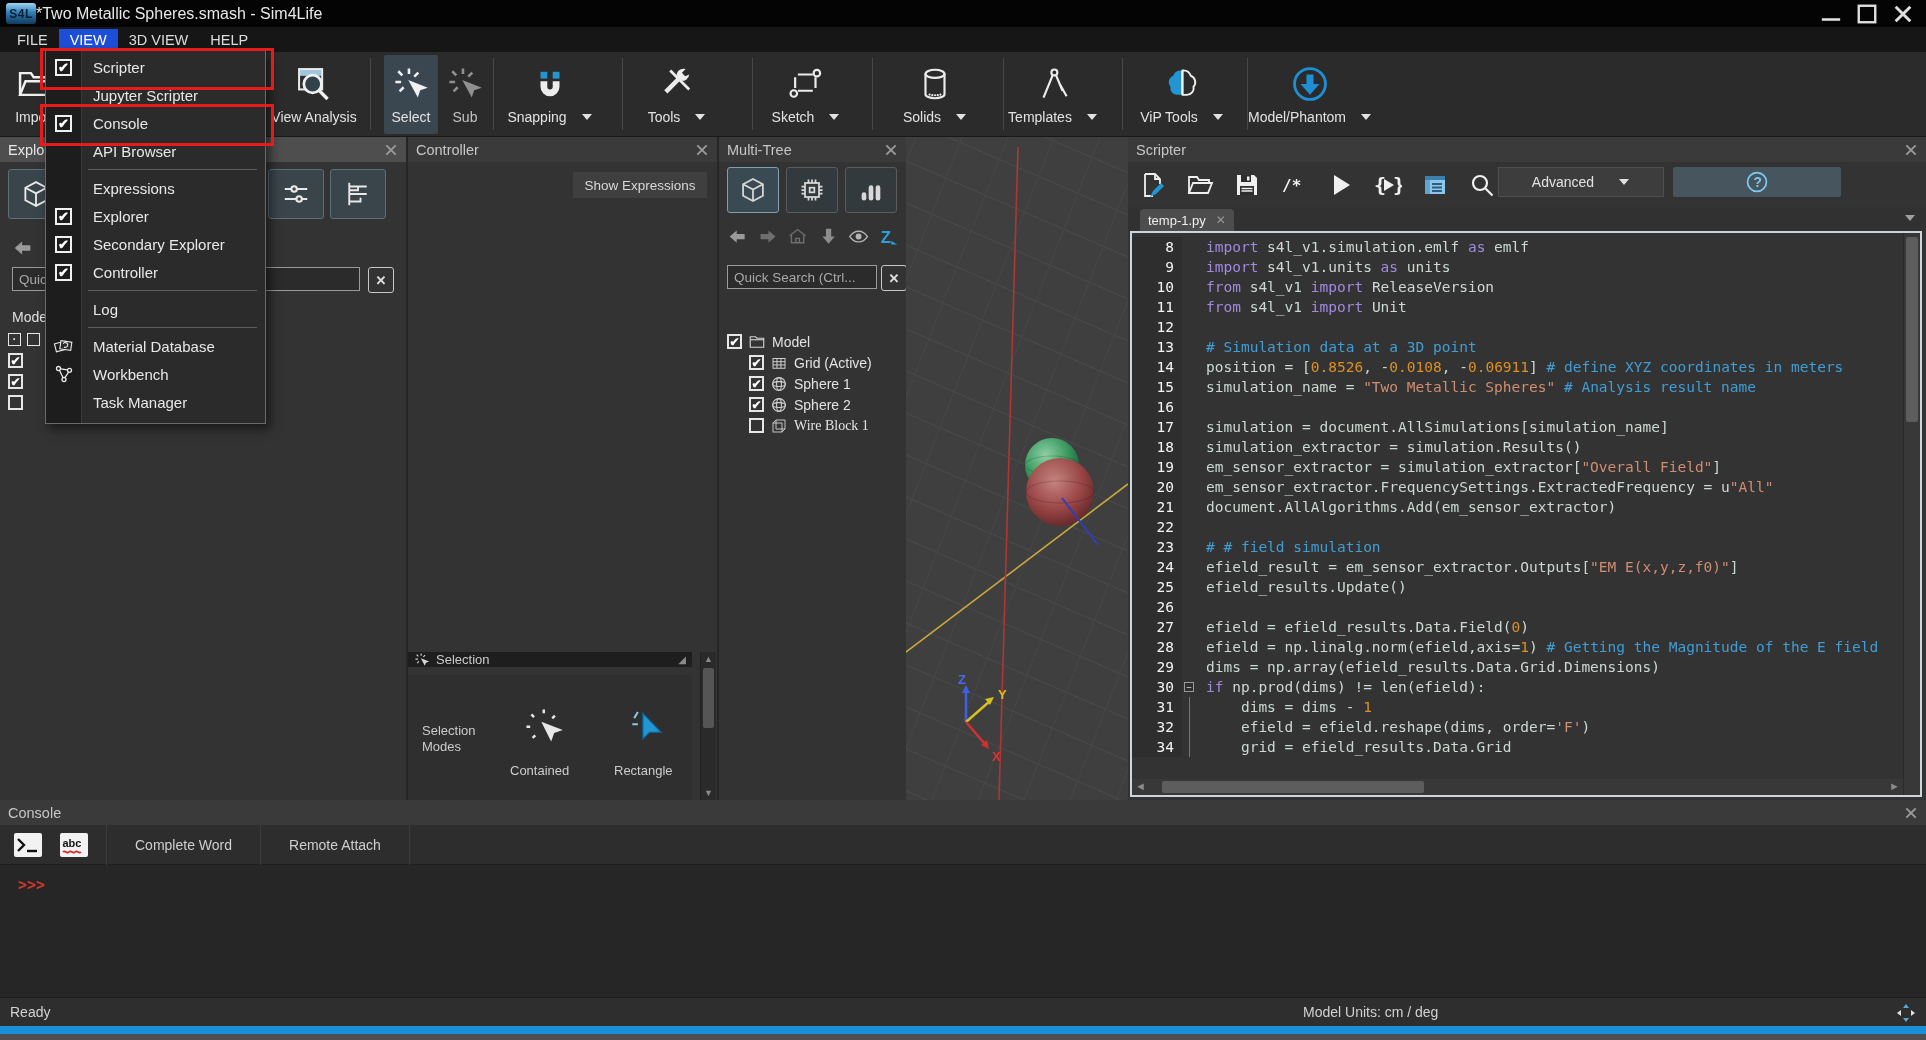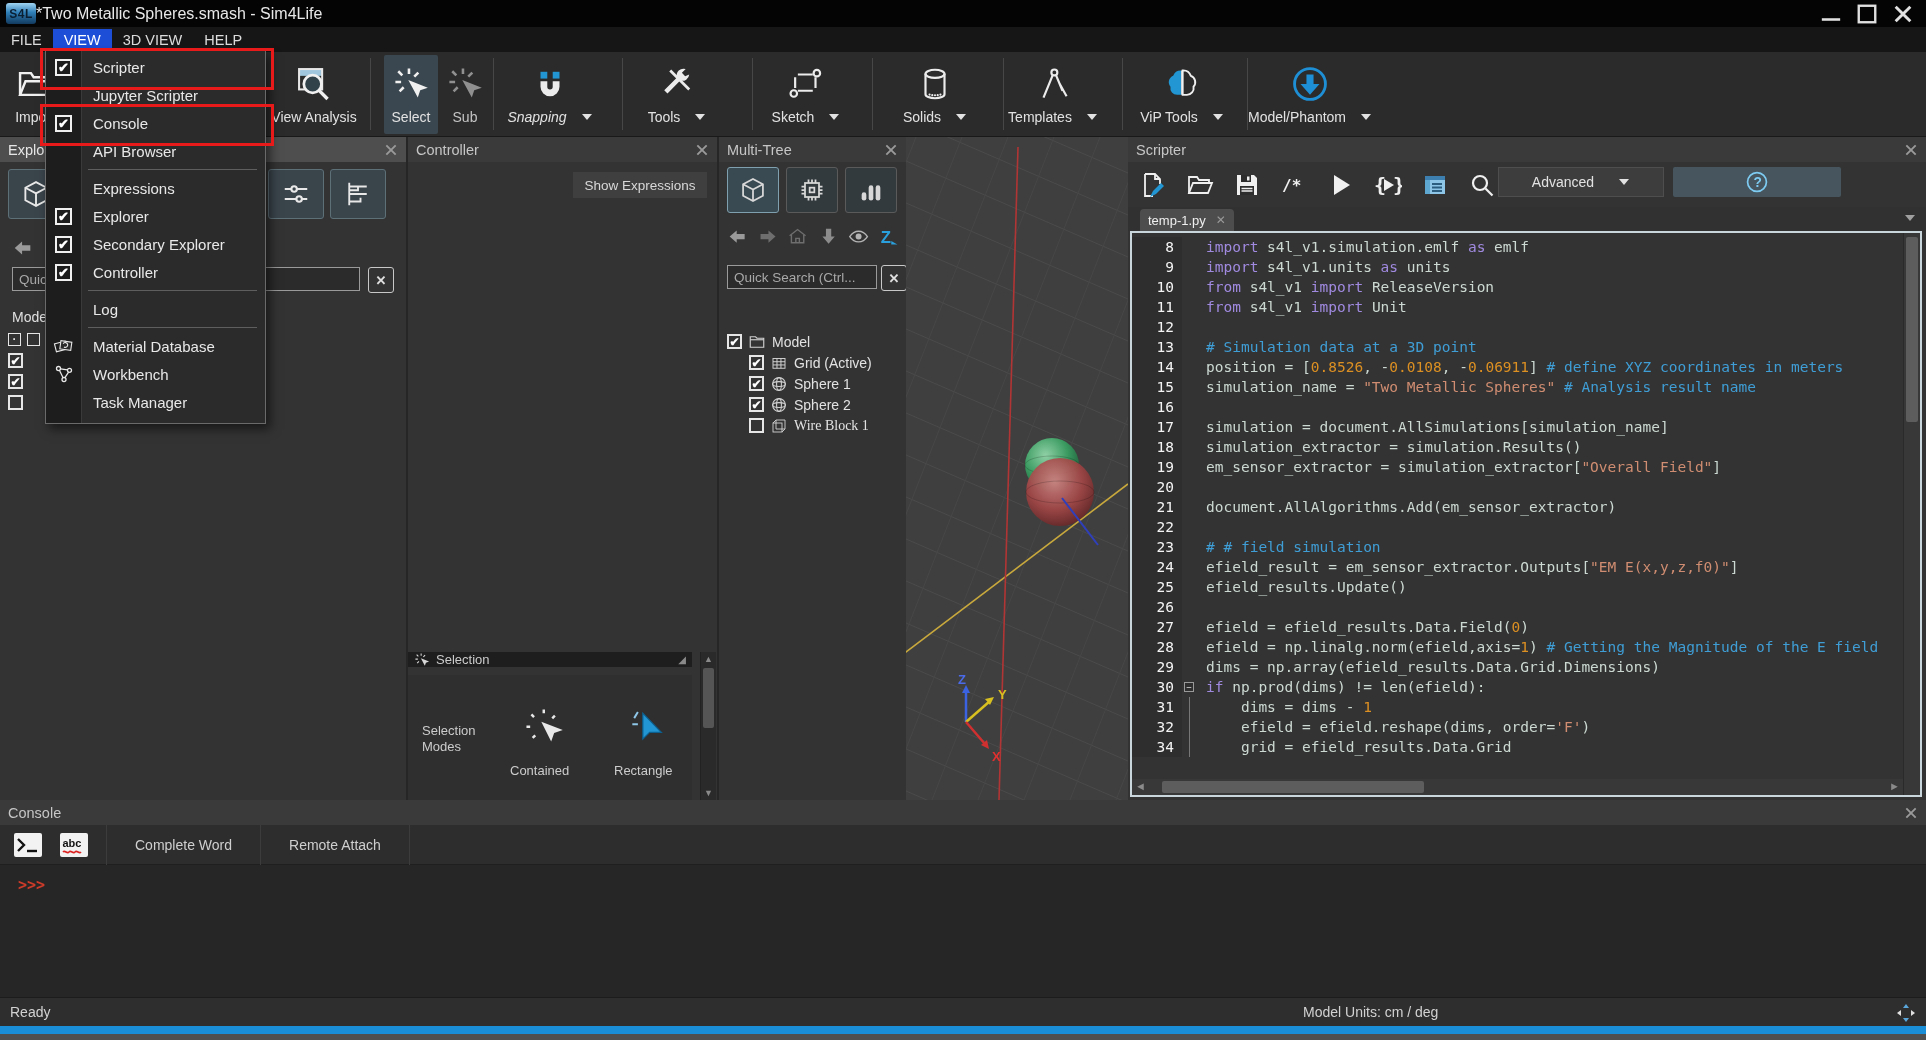--- a/index.html
+++ b/index.html
@@ -12,21 +12,21 @@
   
   #titlebar{left:0;top:0;width:1926px;height:27px;background:#040404;display:flex;align-items:center;}
   #logo{width:30px;height:21px;margin-left:6px;border-radius:3px;
         background:linear-gradient(180deg,#9fd4f2 0%,#2f7fb8 45%,#123a5e 100%);
         color:#0b2033;font-weight:bold;font-size:12px;display:flex;align-items:center;justify-content:center;letter-spacing:.5px;}
   #win-title{color:#e8e8e8;font-size:16px;}
   #win-controls{margin-left:auto;display:flex;align-items:center;gap:14px;padding-right:12px;}
   .winbtn{width:22px;height:18px;display:flex;align-items:center;justify-content:center;color:#e0e0e0;}
 
   
-  #menubar{left:0;top:27px;width:1926px;height:25px;background:#161616;display:flex;align-items:center;box-sizing:border-box;}
+  #menubar{left:0;top:27px;width:1926px;height:25px;background:#161616;display:flex;align-items:center;padding-left:6px;box-sizing:border-box;}
   .mb-item{padding:3px 11px;color:#dcdcdc;font-size:14.5px;cursor:default;}
   .mb-item.active{background:#1d4ed8;color:#ffffff;}
 
   
   #toolbar{left:0;top:52px;width:1926px;height:85px;background:#2b2b2b;border-bottom:1px solid #191919;box-sizing:border-box;}
   .tb-item{position:absolute;top:3px;height:79px;display:flex;flex-direction:column;align-items:center;justify-content:flex-start;}
   .tb-item .i36{width:38px;height:38px;margin-top:10px;color:#f0f0f0;}
   .tb-item .tb-label-row{margin-top:6px;display:flex;align-items:center;gap:14px;color:#e2e2e2;font-size:14px;white-space:nowrap;}
   .tb-item.active{background:#3a4750;border-radius:2px;}
   .tb-item.dim .i36{color:#909090;}
@@ -227,21 +227,21 @@
         <svg viewBox="0 0 28 28">
           <path d="M12 11l7 13 1.8-5.4 5.6-1.8z" fill="currentColor"></path>
           <path d="M12.5 2.5v4.2M4.6 4.6l3 3M2.5 12.5h4.2M5.6 19.4l3-3M19.4 5.6l-3 3" stroke="currentColor" stroke-width="1.9" fill="none"></path>
         </svg>
       </span>
       <div class="tb-label-row">
         <span>Sub</span>
       </div>
     </div>
     <div class="tb-div" style="left: 493px;"></div>
-    <div class="tb-item" style="left: 485px; width: 130px; font-style: italic;">
+    <div class="tb-item" style="left: 485px; width: 130px;">
       <span class="i36">
         <svg viewBox="0 0 28 28">
           <path d="M7 12v4a7 7 0 0 0 14 0v-4h-5v4a2 2 0 0 1-4 0v-4z" fill="#ececec"></path>
           <rect x="7" y="5" width="5" height="5" fill="#2196d3"></rect>
           <rect x="16" y="5" width="5" height="5" fill="#2196d3"></rect>
         </svg>
       </span>
       <div class="tb-label-row">
         <span>Snapping</span>
         <span class="caret">
@@ -796,21 +796,21 @@
         <div class="code-row"><span class="ln">10</span><span class="foldc"></span><span class="code-text"><span class="tk-k">from</span><span class="tk-d"> s4l_v1 </span><span class="tk-k">import</span><span class="tk-d"> ReleaseVersion</span></span></div>
         <div class="code-row"><span class="ln">11</span><span class="foldc"></span><span class="code-text"><span class="tk-k">from</span><span class="tk-d"> s4l_v1 </span><span class="tk-k">import</span><span class="tk-d"> Unit</span></span></div>
         <div class="code-row"><span class="ln">12</span><span class="foldc"></span><span class="code-text"></span></div>
         <div class="code-row"><span class="ln">13</span><span class="foldc"></span><span class="code-text"><span class="tk-c"># Simulation data at a 3D point</span></span></div>
         <div class="code-row"><span class="ln">14</span><span class="foldc"></span><span class="code-text"><span class="tk-d">position = [</span><span class="tk-n">0.8526</span><span class="tk-d">, -</span><span class="tk-n">0.0108</span><span class="tk-d">, -</span><span class="tk-n">0.06911</span><span class="tk-d">] </span><span class="tk-c"># define XYZ coordinates in meters</span></span></div>
         <div class="code-row"><span class="ln">15</span><span class="foldc"></span><span class="code-text"><span class="tk-d">simulation_name = </span><span class="tk-s">"Two Metallic Spheres"</span><span class="tk-d"> </span><span class="tk-c"># Analysis result name</span></span></div>
         <div class="code-row"><span class="ln">16</span><span class="foldc"></span><span class="code-text"></span></div>
         <div class="code-row"><span class="ln">17</span><span class="foldc"></span><span class="code-text"><span class="tk-d">simulation = document.AllSimulations[simulation_name]</span></span></div>
         <div class="code-row"><span class="ln">18</span><span class="foldc"></span><span class="code-text"><span class="tk-d">simulation_extractor = simulation.Results()</span></span></div>
         <div class="code-row"><span class="ln">19</span><span class="foldc"></span><span class="code-text"><span class="tk-d">em_sensor_extractor = simulation_extractor[</span><span class="tk-s">"Overall Field"</span><span class="tk-d">]</span></span></div>
-        <div class="code-row"><span class="ln">20</span><span class="foldc"></span></div>
+        <div class="code-row"><span class="ln">20</span><span class="foldc"></span><span class="code-text"><span class="tk-d">em_sensor_extractor.FrequencySettings.ExtractedFrequency = u</span><span class="tk-s">"All"</span></span></div>
         <div class="code-row"><span class="ln">21</span><span class="foldc"></span><span class="code-text"><span class="tk-d">document.AllAlgorithms.Add(em_sensor_extractor)</span></span></div>
         <div class="code-row"><span class="ln">22</span><span class="foldc"></span><span class="code-text"></span></div>
         <div class="code-row"><span class="ln">23</span><span class="foldc"></span><span class="code-text"><span class="tk-c"># # field simulation</span></span></div>
         <div class="code-row"><span class="ln">24</span><span class="foldc"></span><span class="code-text"><span class="tk-d">efield_result = em_sensor_extractor.Outputs[</span><span class="tk-s">"EM E(x,y,z,f0)"</span><span class="tk-d">]</span></span></div>
         <div class="code-row"><span class="ln">25</span><span class="foldc"></span><span class="code-text"><span class="tk-d">efield_results.Update()</span></span></div>
         <div class="code-row"><span class="ln">26</span><span class="foldc"></span><span class="code-text"></span></div>
         <div class="code-row"><span class="ln">27</span><span class="foldc"></span><span class="code-text"><span class="tk-d">efield = efield_results.Data.Field(</span><span class="tk-n">0</span><span class="tk-d">)</span></span></div>
         <div class="code-row"><span class="ln">28</span><span class="foldc"></span><span class="code-text"><span class="tk-d">efield = np.linalg.norm(efield,axis=</span><span class="tk-n">1</span><span class="tk-d">) </span><span class="tk-c"># Getting the Magnitude of the E field</span></span></div>
         <div class="code-row"><span class="ln">29</span><span class="foldc"></span><span class="code-text"><span class="tk-d">dims = np.array(efield_results.Data.Grid.Dimensions)</span></span></div>
         <div class="code-row"><span class="ln">30</span><span class="foldc"><span class="fold-box">−</span></span><span class="code-text"><span class="tk-k">if</span><span class="tk-d"> np.prod(dims) != len(efield):</span></span></div>

